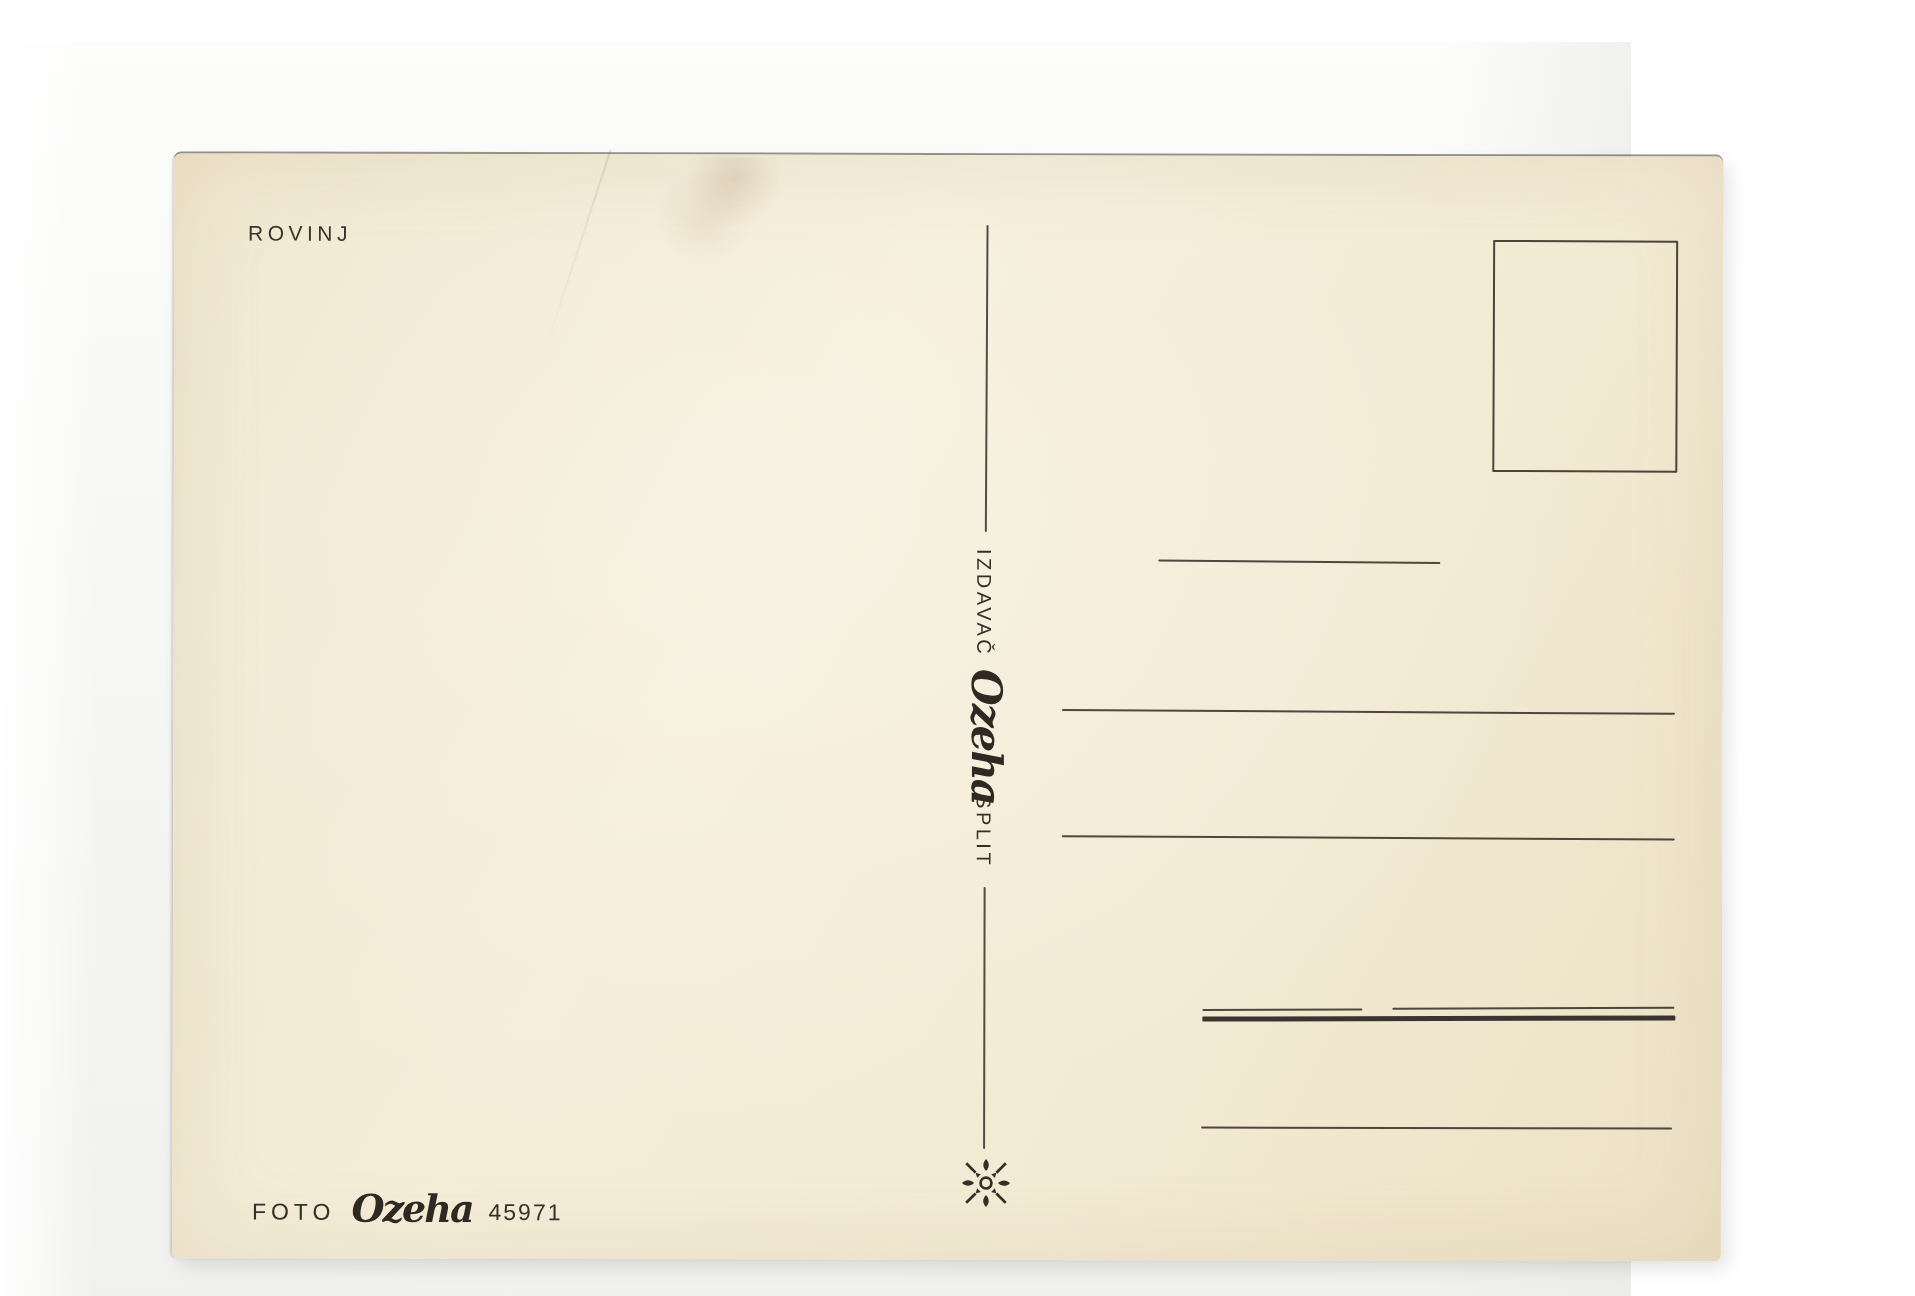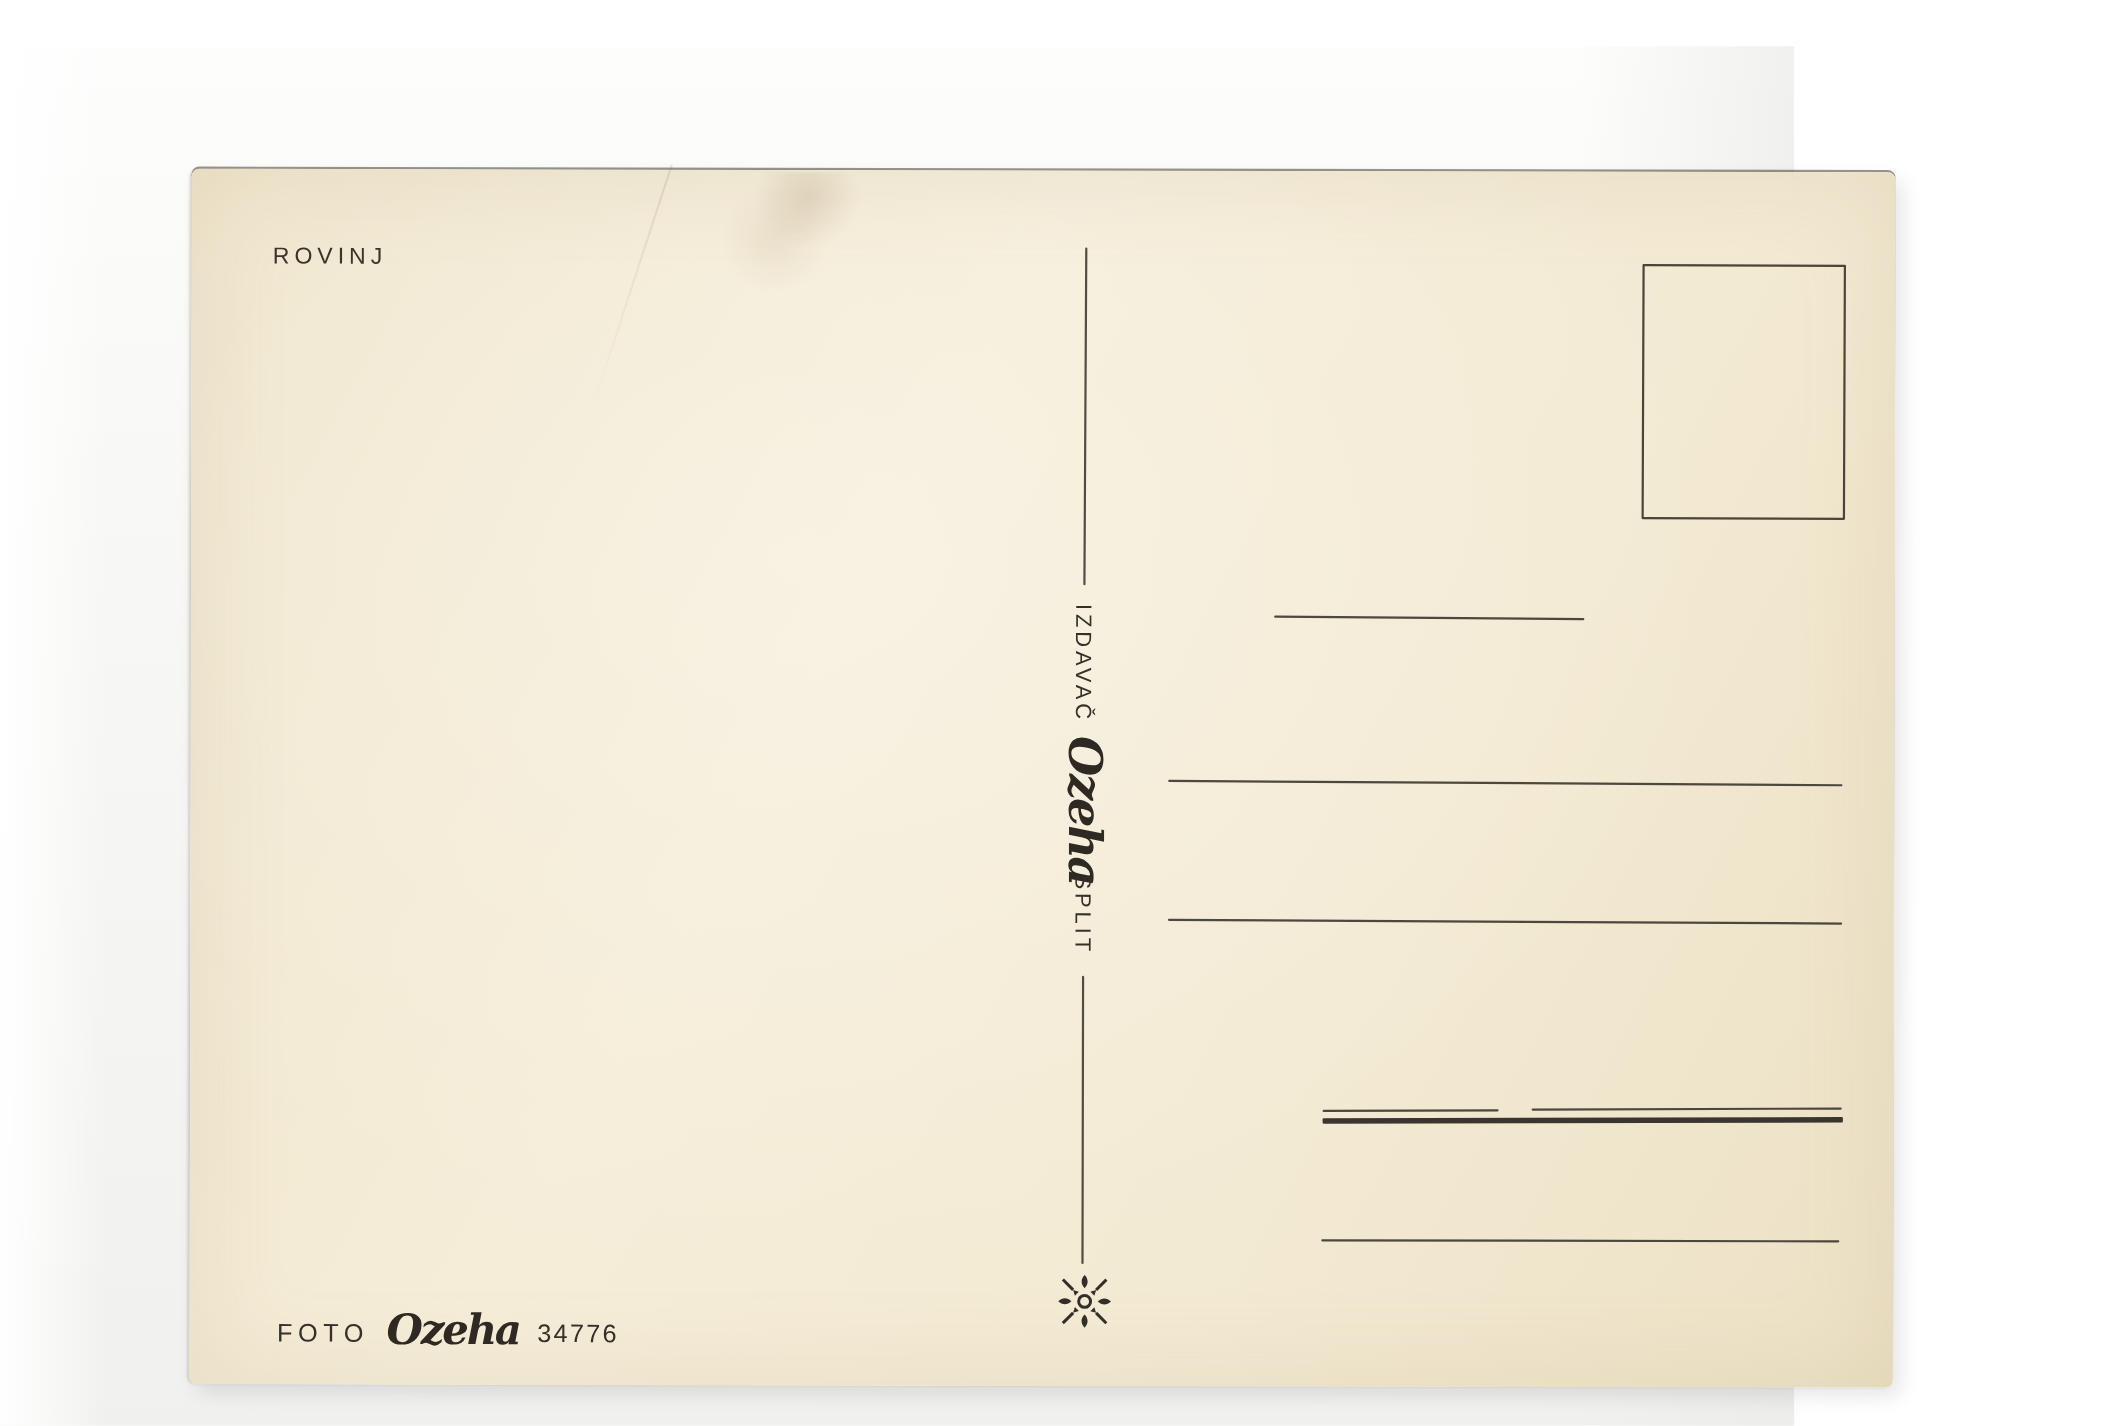--- a/index.html
+++ b/index.html
@@ -235,17 +235,17 @@
     <div class="rule rule-long-1"></div>
     <div class="rule rule-long-2"></div>
     <div class="rule rule-thin-a"></div>
     <div class="rule rule-thin-b"></div>
     <div class="rule rule-thick"></div>
     <div class="rule rule-bottom"></div>
 
     <div class="credit">
       <span class="credit-label">FOTO</span>
       <span class="credit-brand">Ozeha</span>
-      <span class="credit-number">34776</span>
+      <span class="credit-number">45971</span>
     </div>
 
   </div>
 </div>
 
 </body></html>

